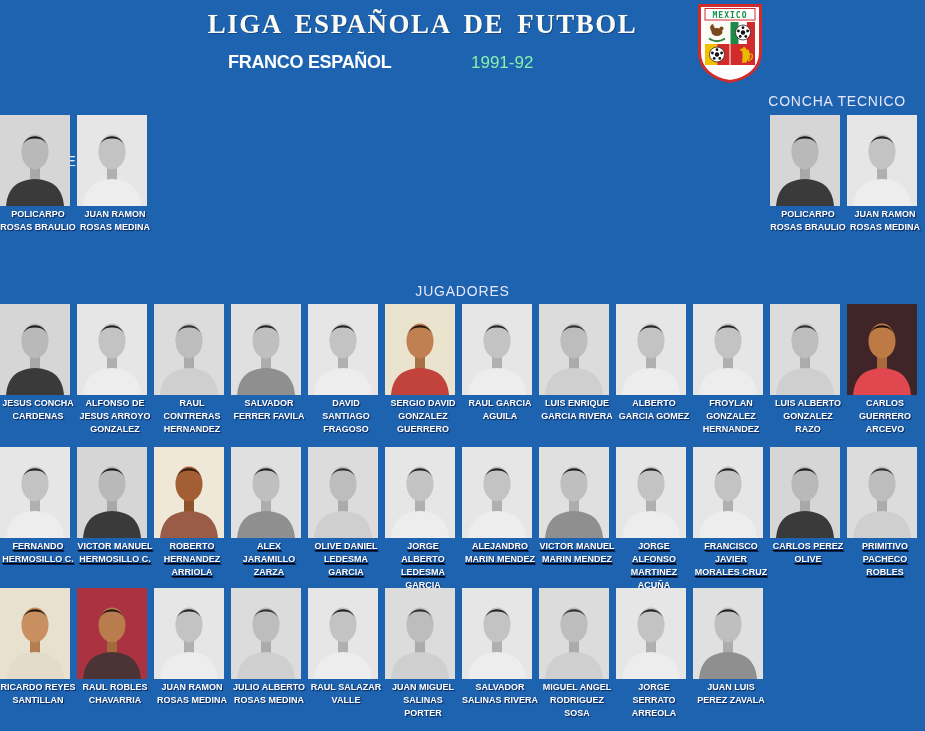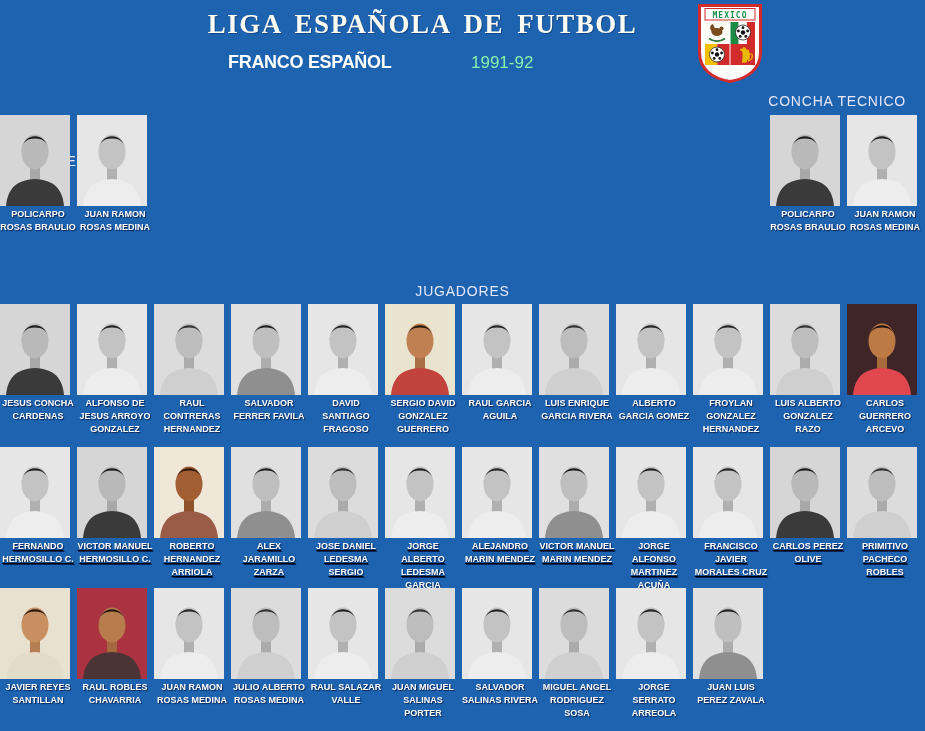--- a/index.html
+++ b/index.html
@@ -374,21 +374,21 @@
       <div class="cell">
         <div class="photo">
           <svg xmlns="http://www.w3.org/2000/svg" width="70" height="91" viewBox="0 0 70 91">
             <rect width="70" height="91" fill="#DCDCDC"></rect>
             <rect x="30" y="46" width="10" height="20" fill="#ABABAB"></rect>
             <ellipse cx="35" cy="37" rx="13.5" ry="17.5" fill="#BDBDBD"></ellipse>
             <path d="M21.5 37 C21.5 16 48.5 16 48.5 37 C48.5 28 44 23.5 35 23.5 C26 23.5 21.5 28 21.5 37 Z" fill="#303030"></path>
             <path d="M6 91 C8 70 20 65 35 64 C50 65 62 70 64 91 Z" fill="#CFCFCF"></path>
           </svg>
         </div>
-        <div class="pname">JOSE DANIEL LEDESMA SERGIO</div>
+        <div class="pname">OLIVE DANIEL LEDESMA GARCIA</div>
       </div>
       <div class="cell">
         <div class="photo">
           <svg xmlns="http://www.w3.org/2000/svg" width="70" height="91" viewBox="0 0 70 91">
             <rect width="70" height="91" fill="#E6E6E6"></rect>
             <rect x="30" y="46" width="10" height="20" fill="#B0B0B0"></rect>
             <ellipse cx="35" cy="37" rx="13.5" ry="17.5" fill="#C3C3C3"></ellipse>
             <path d="M21.5 37 C21.5 16 48.5 16 48.5 37 C48.5 28 44 23.5 35 23.5 C26 23.5 21.5 28 21.5 37 Z" fill="#242424"></path>
             <path d="M6 91 C8 70 20 65 35 64 C50 65 62 70 64 91 Z" fill="#EDEDED"></path>
           </svg>
@@ -472,21 +472,21 @@
       <div class="cell">
         <div class="photo">
           <svg xmlns="http://www.w3.org/2000/svg" width="70" height="91" viewBox="0 0 70 91">
             <rect width="70" height="91" fill="#E9E1CF"></rect>
             <rect x="30" y="46" width="10" height="20" fill="#B57E52"></rect>
             <ellipse cx="35" cy="37" rx="13.5" ry="17.5" fill="#C89061"></ellipse>
             <path d="M21.5 37 C21.5 16 48.5 16 48.5 37 C48.5 28 44 23.5 35 23.5 C26 23.5 21.5 28 21.5 37 Z" fill="#241811"></path>
             <path d="M6 91 C8 70 20 65 35 64 C50 65 62 70 64 91 Z" fill="#E3DCCB"></path>
           </svg>
         </div>
-        <div class="pname">JAVIER REYES SANTILLAN</div>
+        <div class="pname">RICARDO REYES SANTILLAN</div>
       </div>
       <div class="cell">
         <div class="photo">
           <svg xmlns="http://www.w3.org/2000/svg" width="70" height="91" viewBox="0 0 70 91">
             <rect width="70" height="91" fill="#AB3240"></rect>
             <rect x="30" y="46" width="10" height="20" fill="#A46A3E"></rect>
             <ellipse cx="35" cy="37" rx="13.5" ry="17.5" fill="#B97C4C"></ellipse>
             <path d="M21.5 37 C21.5 16 48.5 16 48.5 37 C48.5 28 44 23.5 35 23.5 C26 23.5 21.5 28 21.5 37 Z" fill="#241811"></path>
             <path d="M6 91 C8 70 20 65 35 64 C50 65 62 70 64 91 Z" fill="#4C3336"></path>
           </svg>

